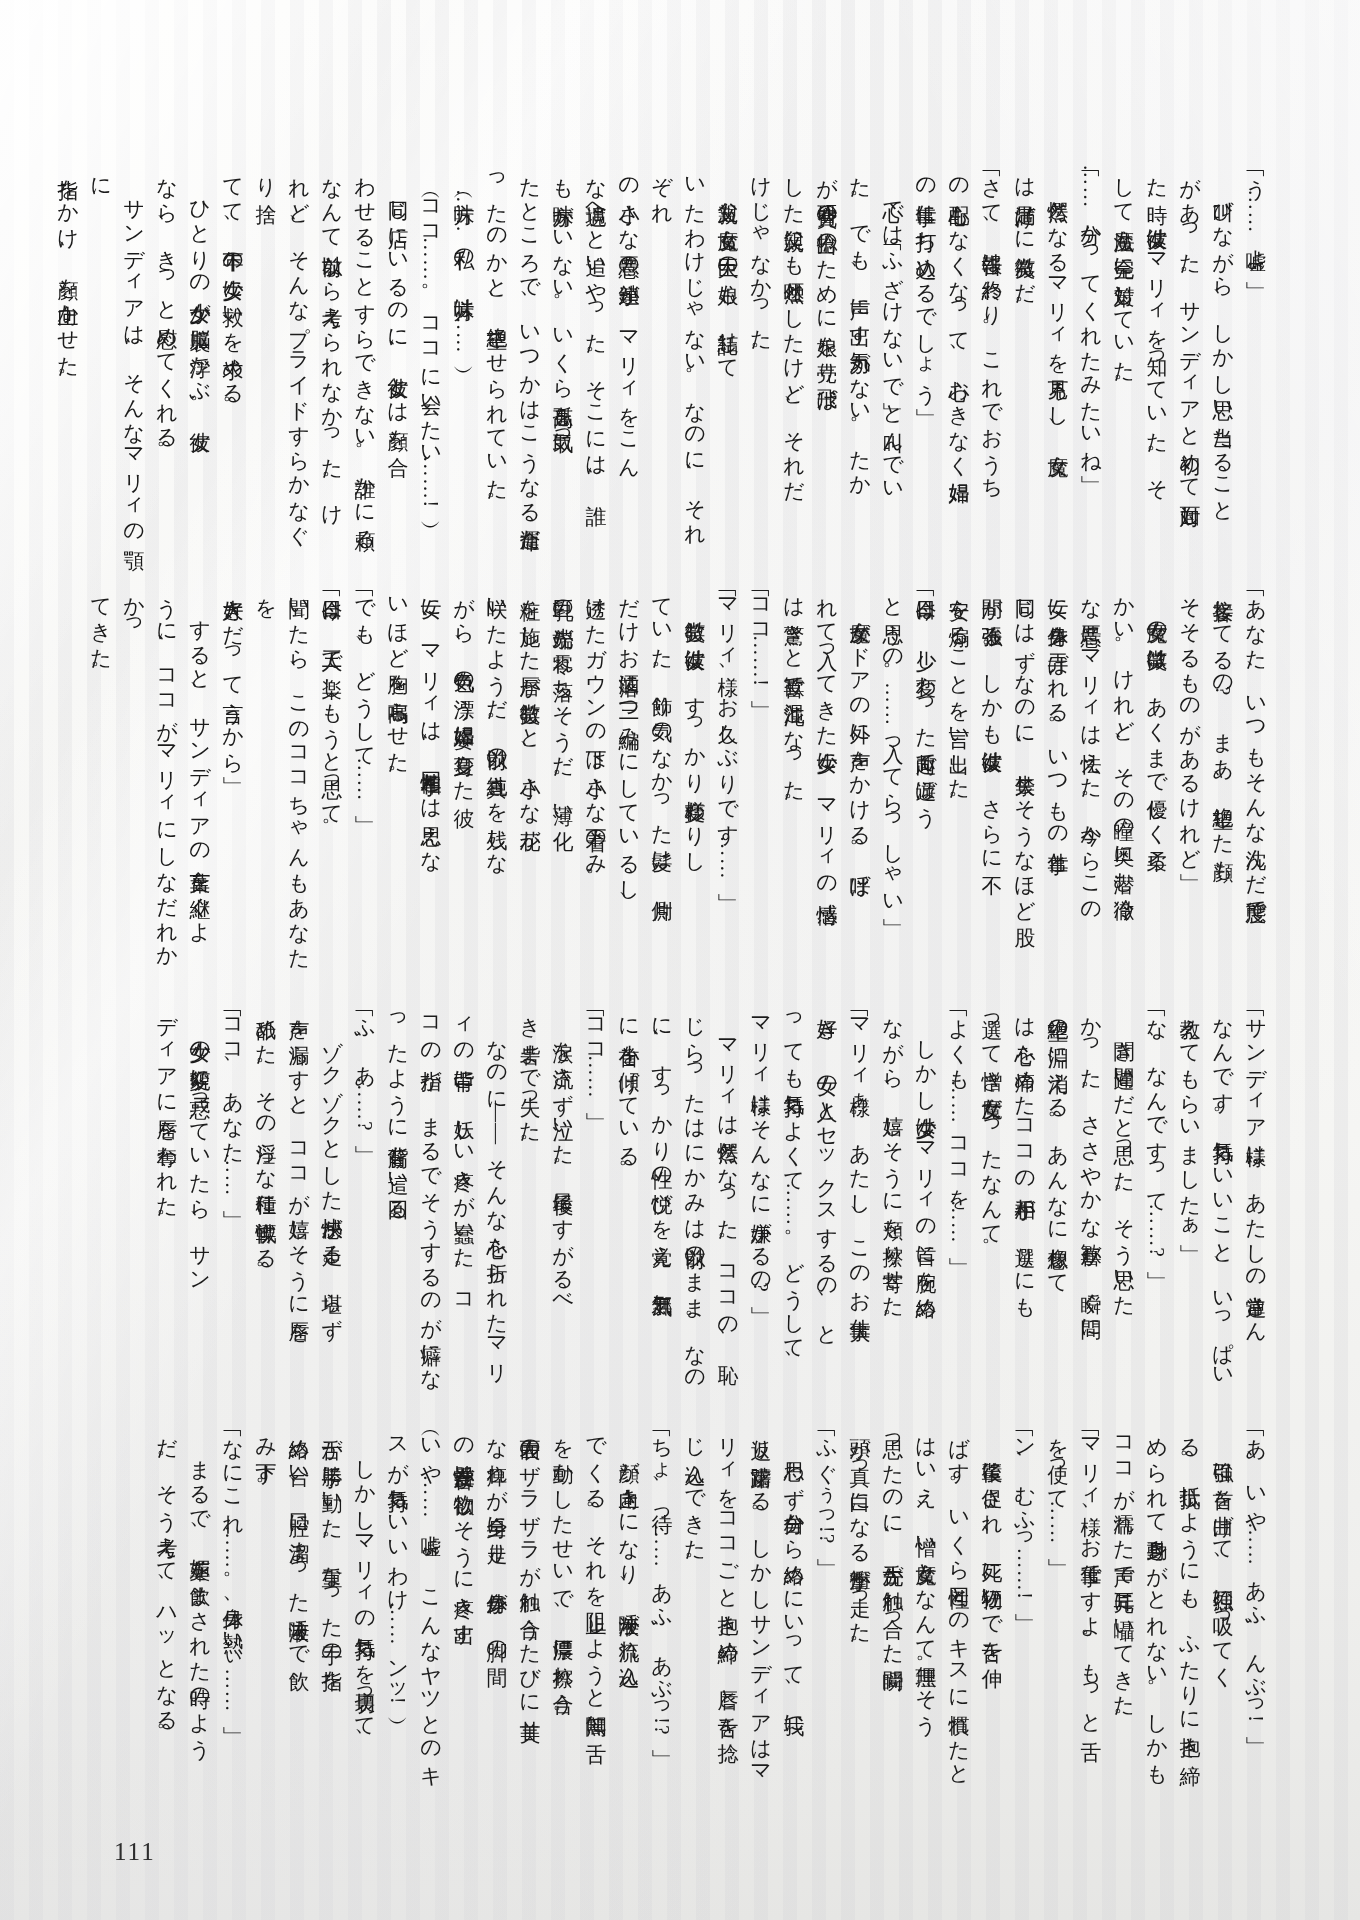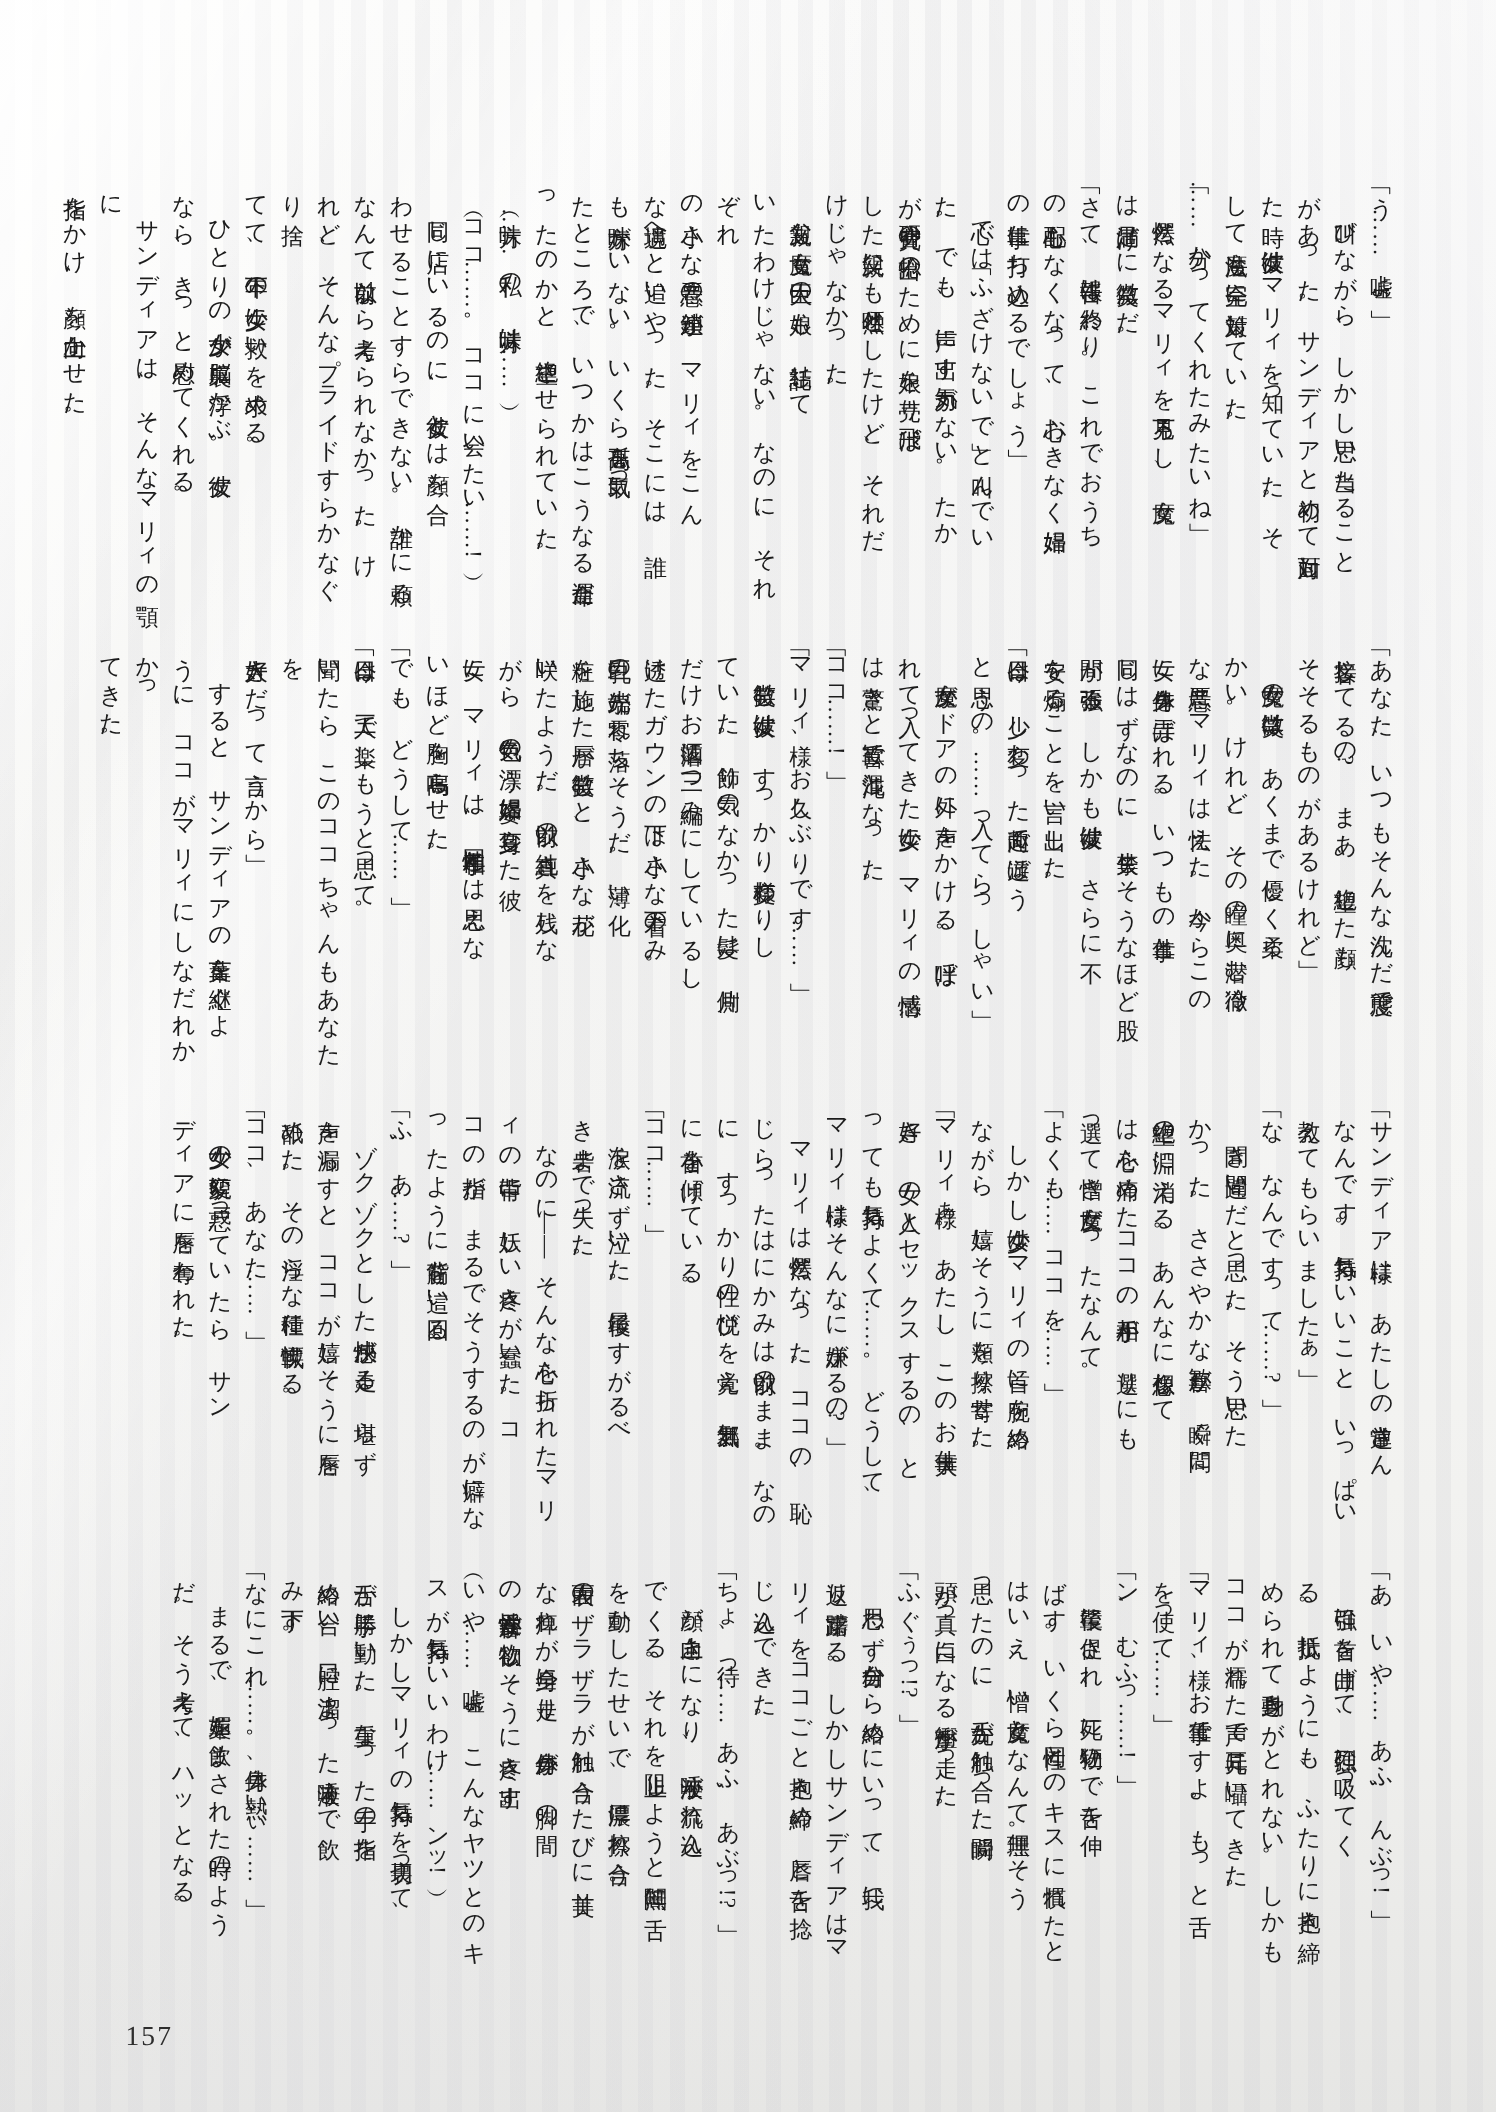--- a/index.html
+++ b/index.html
@@ -195,14 +195,14 @@
         <p>　しかしマリィの気持ちを裏切って、</p>
         <p>舌が勝手に動いた。重なった手の指を</p>
         <p>絡め合い、口腔に溜まった唾液まで飲</p>
         <p>み下す。</p>
         <p>「なにこれ……。身体、熱いぃ……」</p>
         <p>　まるで、媚薬を飲まされた時のよう</p>
         <p>だ。そう考えて、ハッとなる。</p>
       </section>
   </main>
 
-  <div class="page-number">157</div>
+  <div class="page-number">111</div>
 </div>
 
 </body></html>

